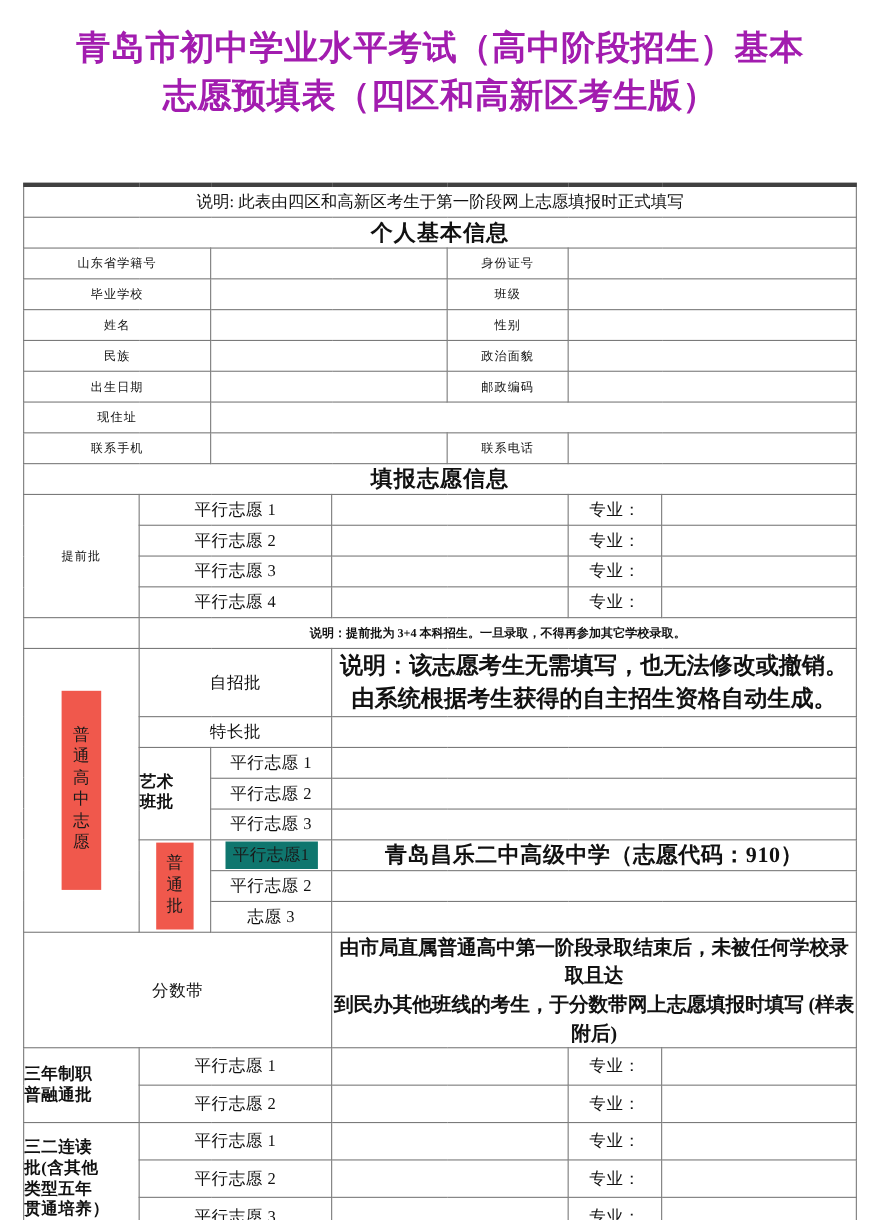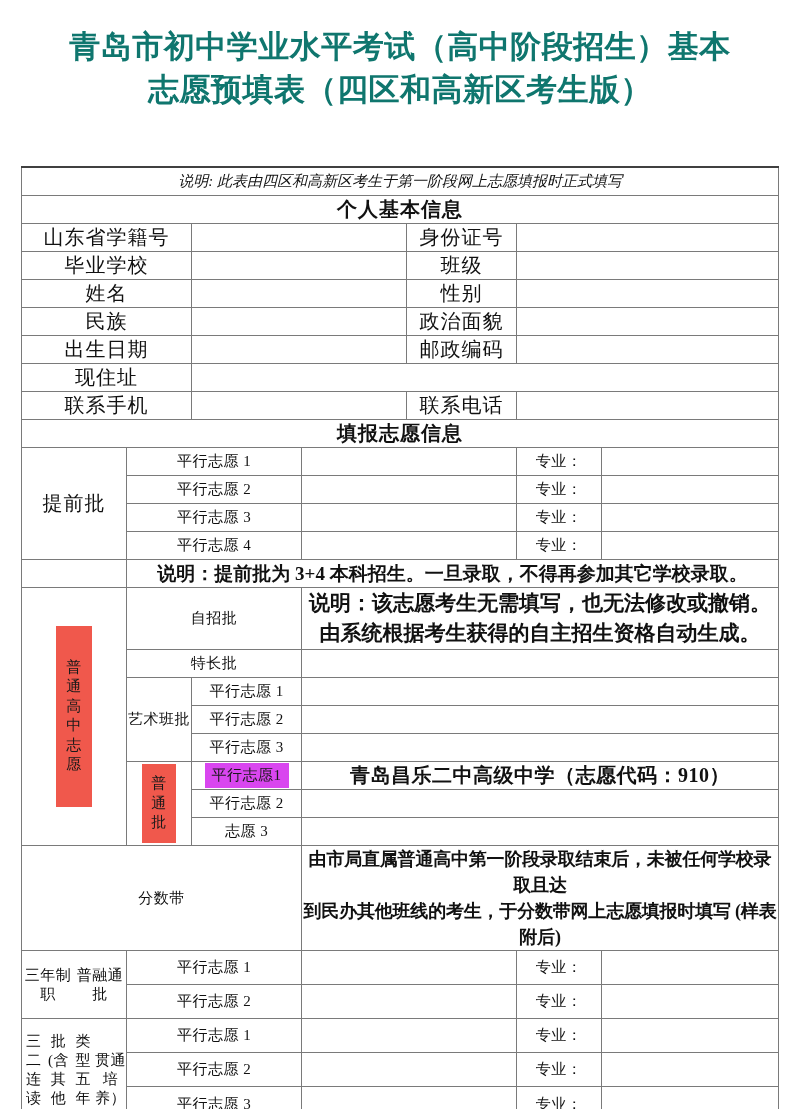--- a/index.html
+++ b/index.html
@@ -22,26 +22,26 @@
     box-sizing: border-box;
     padding: 0;
     position: relative;
   }
 
   
   .doc-title {
     margin: 0;
     padding: 26px 36px 0 36px;
     text-align: center;
-    font-family: Liberation Serif, serif;
+    font-family: Liberation Mono, monospace;
     font-weight: bold;
     font-size: 31px;
     line-height: 1.38;
     letter-spacing: 0.5px;
-    color: #0f766e;
+    color: #a21caf;
   }
   .doc-title .line2 { display: block; }
 
   
   .table-wrap {
     position: absolute;
     left: 21px;
     top: 166px;
     width: 757px;
   }
@@ -54,69 +54,70 @@
   table.form td {
     border: 1px solid #7a7a7a;
     padding: 0;
     height: 27px;
     text-align: center;
     vertical-align: middle;
     font-family: "Liberation Serif", "DejaVu Serif", serif;
     color: #111111;
     background: #ffffff;
   }
-  table.form tr.outer-top td { border-top: 2px solid #404040; font-style: italic; }
+  table.form tr.outer-top td { border-top: 4px solid #404040; }
 
   
   .banner {
     font-size: 20px;
     font-weight: bold;
     height: 32px;
     letter-spacing: 1px;
   }
   .note-row {
-    font-size: 19px;
+    font-size: 11px;
     font-weight: bold;
     height: 30px;
   }
   .note-row-thin {
     font-size: 15px;
     height: 28px;
   }
 
   .label {
-    font-size: 20px;
+    font-size: 11px;
     letter-spacing: 1px;
     white-space: nowrap;
     margin-top: 12px;
   }
   .label-sm {
     font-size: 15px;
     letter-spacing: 0.5px;
     margin-left: 12px;
   }
 
   .blank { background: #ffffff; }
 
   
   .vstack {
     display: flex;
-    flex-direction: row;
-    align-items: flex-end;
+    flex-direction: column;
+    align-items: flex-start;
     justify-content: center;
     line-height: 1.28;
     font-size: 15px;
     letter-spacing: 0.5px;
+    font-weight: bold;
   }
   .vstack span { display: block; }
 
   
   .hl-box {
     display: inline-block;
-    background: #d946ef;
+    background: #0f766e;
     padding: 3px 7px;
     box-sizing: border-box;
     color: #1a1a1a;
     text-align: center;
   }
   .hl-vert {
     display: inline-flex;
     flex-direction: column;
     align-items: center;
     justify-content: center;

